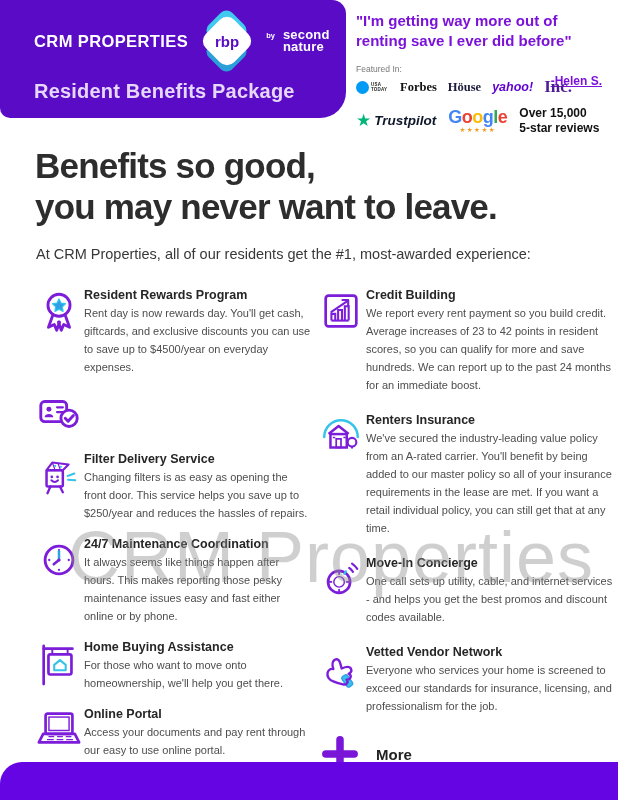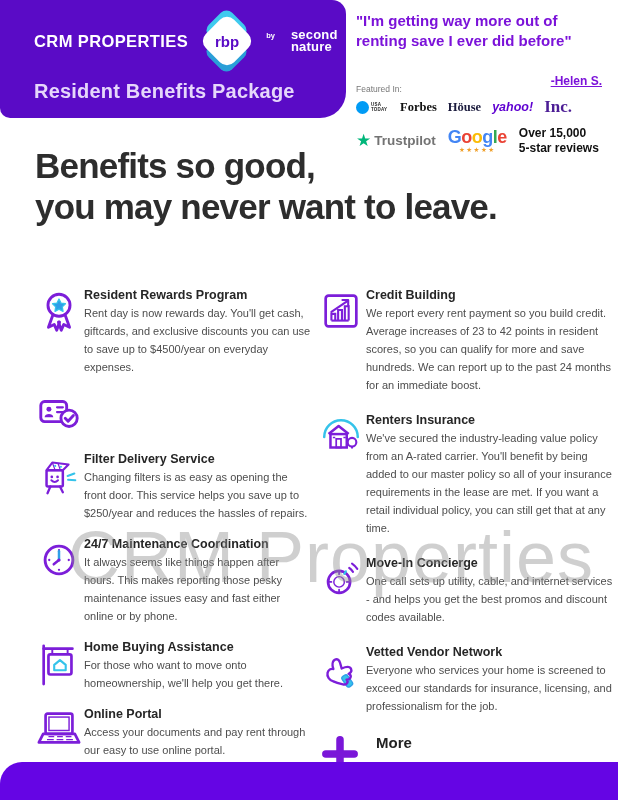--- a/index.html
+++ b/index.html
@@ -11,43 +11,43 @@
     border-radius:0 14px 26px 10px;}
   .brand-row{display:flex;align-items:center;gap:13px;padding:15px 0 0 34px;}
   .brand-name{color:#fff;font-weight:700;font-size:16.5px;letter-spacing:.4px;white-space:nowrap;}
   .rbp-logo{position:relative;width:52px;height:52px;flex:none;}
   .petal{position:absolute;width:33px;height:33px;border-radius:8px;transform:rotate(45deg);}
   .p1{left:9px;top:-1px;background:#3fcaee;}
   .p2{left:9px;top:20px;background:#2a9fd8;}
   .rbp-face{position:absolute;left:6px;top:6px;width:40px;height:40px;background:#fff;border-radius:10px;transform:rotate(45deg);}
   .rbp-text{position:absolute;inset:0;display:flex;align-items:center;justify-content:center;
     color:#5a0bc6;font-weight:700;font-size:15px;}
-  .sn-wrap{display:flex;color:#fff;gap:16px;}
+  .sn-wrap{display:flex;color:#fff;gap:8px;}
   .sn-by{font-size:7.5px;font-weight:700;margin-top:2px;}
   .sn-col{display:flex;flex-direction:column;line-height:12px;font-size:13px;font-weight:700;letter-spacing:.2px;}
   .package-title{position:absolute;left:34px;top:80px;color:#e6d7fb;font-weight:700;font-size:20px;letter-spacing:.2px;white-space:nowrap;}
 
   
   .quote-block{position:absolute;left:356px;top:11px;width:256px;color:#7b12d9;font-weight:700;
     font-size:15px;line-height:20px;}
   .quote-attr{text-align:right;font-size:12px;margin-top:20px;padding-right:10px;text-decoration:underline;}
-  .featured{position:absolute;left:356px;top:84px;width:256px;}
+  .featured{position:absolute;left:356px;top:64px;width:256px;}
   .featured-label{font-size:8.5px;color:#777;margin-bottom:3px;}
   .logo-row{display:flex;align-items:center;gap:11px;}
   .usat{display:flex;align-items:center;gap:2px;}
   .usat-dot{width:13px;height:13px;border-radius:50%;background:#009bf5;flex:none;}
   .usat-label{font-size:4.5px;font-weight:700;color:#222;width:18px;line-height:5px;letter-spacing:.2px;}
   .lg-forbes{font-family:"Liberation Serif",serif;font-weight:700;font-size:12.5px;color:#111;}
   .lg-house{font-family:"Liberation Serif",serif;font-weight:700;font-size:12.5px;color:#1b1b3d;}
   .lg-yahoo{font-weight:700;font-style:italic;font-size:12.5px;color:#5f01d1;}
   .lg-inc{font-family:"Liberation Serif",serif;font-weight:700;font-size:17px;color:#4c1d95;}
   .trust-row{display:flex;align-items:center;gap:12px;margin-top:9px;}
   .tp{display:flex;align-items:center;gap:3px;}
   .tp-star{color:#00b67a;font-size:17px;line-height:17px;}
-  .tp-label{font-size:13.5px;font-weight:600;color:#737373;}
+  .tp-label{font-size:13.5px;font-weight:600;color:#0f172a;font-style:italic;}
   .google{display:flex;flex-direction:column;align-items:center;line-height:18px;}
   .google-word{font-size:18px;font-weight:700;letter-spacing:-.5px;}
   .g-b{color:#4285f4;} .g-r{color:#ea4335;} .g-y{color:#fbbc05;} .g-g{color:#34a853;}
   .google-stars{font-size:6.5px;color:#f0a12c;letter-spacing:1.5px;line-height:7px;}
   .reviews{font-size:12px;font-weight:700;color:#111;line-height:14.5px;}
 
   
   .hero-title{position:absolute;left:35px;top:145px;font-size:35px;font-weight:700;color:#2d2d2d;
     line-height:41px;letter-spacing:-.8px;}
   .hero-sub{position:absolute;left:36px;top:246px;font-size:14.5px;color:#383838;}
@@ -55,21 +55,21 @@
   
   .benefits{position:absolute;left:36px;top:288px;width:578px;display:flex;gap:6px;}
   .col-left{width:276px;flex:none;}
   .col-right{width:296px;flex:none;}
   .item{display:flex;gap:2px;margin-bottom:15px;}
   .col-right .item{margin-bottom:19px;}
   .icon{width:46px;height:46px;flex:none;}
   .icon svg{width:46px;height:46px;display:block;}
   .ititle{font-size:12.5px;font-weight:700;color:#262626;margin-bottom:2px;}
   .ibody{font-size:11px;color:#4d4d4d;line-height:18px;}
-  .more-item{display:flex;align-items:flex-start;gap:16px;margin-top:6px;margin-left:2px;}
+  .more-item{display:flex;align-items:center;gap:16px;margin-top:6px;margin-left:2px;}
   .more-label{font-size:15px;font-weight:700;color:#222;}
 
   
   .watermark{position:absolute;left:68px;top:516px;font-size:72px;font-weight:500;color:#8f8f8f;
     opacity:.42;white-space:nowrap;letter-spacing:1px;z-index:5;pointer-events:none;}
   .footer-bar{position:absolute;left:0;bottom:0;width:618px;height:38px;background:#6505e4;
     border-radius:22px 0 0 0;}
 </style>
 </head>
 <body>
@@ -129,20 +129,21 @@
         <div>Over 15,000</div>
         <div>5-star reviews</div>
       </span>
     </div>
   </div>
 
   <div class="hero-title">
     <div>Benefits so good,</div>
     <div>you may never want to leave.</div>
   </div>
+  <div class="hero-sub">At CRM Properties, all of our residents get the #1, most-awarded experience:</div>
 
   <div class="benefits">
     <div class="col-left">
 
       <div class="item">
         <span class="icon">
           <svg viewBox="0 0 48 48" fill="none">
             <circle cx="24" cy="18" r="11.5" stroke="#7c1ed9" stroke-width="3"></circle>
             <path d="M24 11.5l2.1 4.2 4.6.7-3.3 3.3.8 4.6-4.2-2.2-4.2 2.2.8-4.6-3.3-3.3 4.6-.7z" fill="#2f9fe8" stroke="#35c3ea" stroke-width="1.4" stroke-linejoin="round"></path>
             <path d="M17.5 28.5 13 41l6-3 2.6 6 3-8.5" stroke="#7c1ed9" stroke-width="3" stroke-linejoin="round" stroke-linecap="round"></path>

